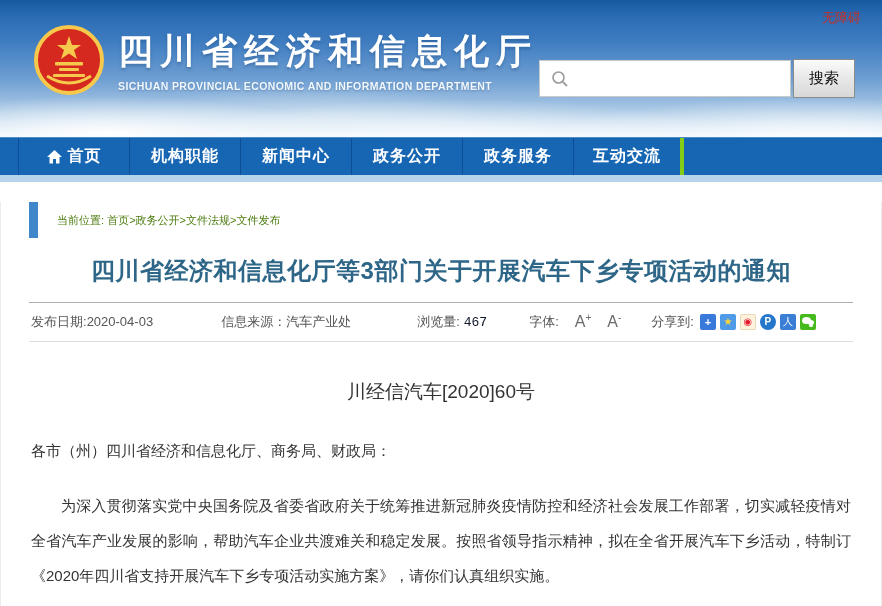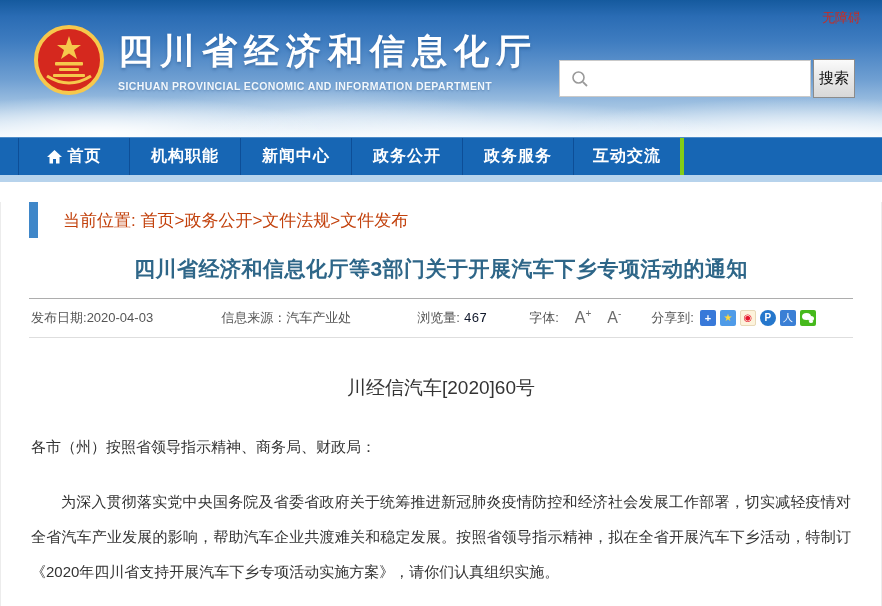--- a/index.html
+++ b/index.html
@@ -23,42 +23,42 @@
   .site-title { color:#fff; font-size:35px; font-weight:bold; letter-spacing:7px;
     text-shadow:0 2px 3px rgba(20,60,110,0.35); white-space:nowrap; }
   .site-subtitle { color:#f1f7fc; font-size:10.5px; font-weight:bold; letter-spacing:0.4px;
     margin-top:5px; text-shadow:0 1px 2px rgba(20,60,110,0.3); white-space:nowrap; }
   .search-area { position:absolute; top:59px; right:27px; display:flex; align-items:center; }
   .search-box { width:252px; height:37px; background:#fff; border:1px solid #c9c9c9;
     display:flex; align-items:center; padding-left:11px; }
   .search-box svg { flex:0 0 auto; }
   .search-box input { border:none; outline:none; flex:1; height:100%; font-size:14px;
     padding:0 8px; background:transparent; }
-  .search-btn { width:42px; height:39px; margin-left:2px; border:1px solid #8b8b8b;
+  .search-btn { width:62px; height:39px; margin-left:2px; border:1px solid #8b8b8b;
     background:linear-gradient(180deg,#fbfbfb,#e9e9e9 45%,#d8d8d8); font-size:15px;
     color:#111; cursor:pointer; font-family:inherit; }
 
   
   .nav { height:38px; background:#1766b4; border-top:1px solid #4e8cc8;
     display:flex; align-items:stretch; padding-left:18px; }
   .nav-item { width:111px; display:flex; align-items:center; justify-content:center;
     color:#fff; font-size:16px; font-weight:bold; cursor:pointer;
     border-left:1px solid #0d4e97; letter-spacing:1px; }
   .nav-item:last-child { border-right:4px solid #84cc16; }
   .nav-item .home-ic { margin-right:6px; display:inline-flex; }
   .strip { height:7px; background:#b7d3ec; }
 
   
   .content { border-left:1px solid #ececec; border-right:1px solid #ececec;
     height:424px; }
   .breadcrumb { display:flex; align-items:center; margin:20px 0 0 28px; height:36px; }
   .crumb-bar { width:9px; height:36px; background:#3f87c9; margin-right:19px; }
-  .breadcrumb .txt { font-size:17px; color:#c2410c;margin-left:6px; }
+  .breadcrumb .txt { font-size:11px; color:#4d7c0f; }
   .breadcrumb .crumb { cursor:pointer; }
-  .article-title { text-align:center; color:#2e6688; font-size:21px; font-weight:bold;
+  .article-title { text-align:center; color:#2e6688; font-size:24px; font-weight:bold;
     margin-top:17px; letter-spacing:0.5px; }
 
   .meta { margin:15px 28px 0 28px; height:40px; border-top:1px solid #adadad;
     border-bottom:1px solid #dedede; display:flex; align-items:center;
     font-size:13px; color:#555; }
   .meta .m-date { margin-left:2px; }
   .meta .m-source { margin-left:68px; }
   .meta .m-views { margin-left:66px; }
   .meta .m-views b { color:#0f172a; font-weight:normal; margin-left:4px;font-family:Liberation Mono, monospace; }
   .meta .m-font { margin-left:42px; display:flex; align-items:center; }
@@ -183,19 +183,19 @@
         <span class="sic sic-weibo">◉</span>
         <span class="sic sic-tencent">P</span>
         <span class="sic sic-people">人</span>
         <span class="sic sic-wechat"></span>
       </span>
     </span>
   </div>
 
   <div class="doc-number">川经信汽车[2020]60号</div>
 
-  <div class="salutation">各市（州）按照省领导指示精神、商务局、财政局：</div>
+  <div class="salutation">各市（州）四川省经济和信息化厅、商务局、财政局：</div>
 
   <p class="para">为深入贯彻落实党中央国务院及省委省政府关于统筹推进新冠肺炎疫情防控和经济社会发展工作部署，切实减轻疫情对全省汽车产业发展的影响，帮助汽车企业共渡难关和稳定发展。按照省领导指示精神，拟在全省开展汽车下乡活动，特制订《2020年四川省支持开展汽车下乡专项活动实施方案》，请你们认真组织实施。</p>
 
   <div class="closing">特此通知。</div>
 
 </div>
 
 </body></html>

